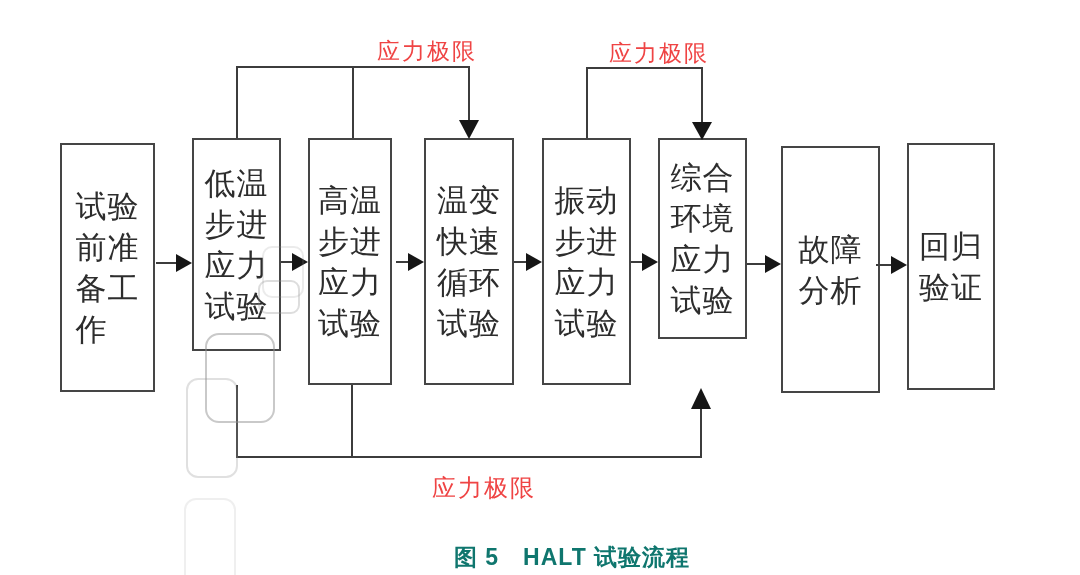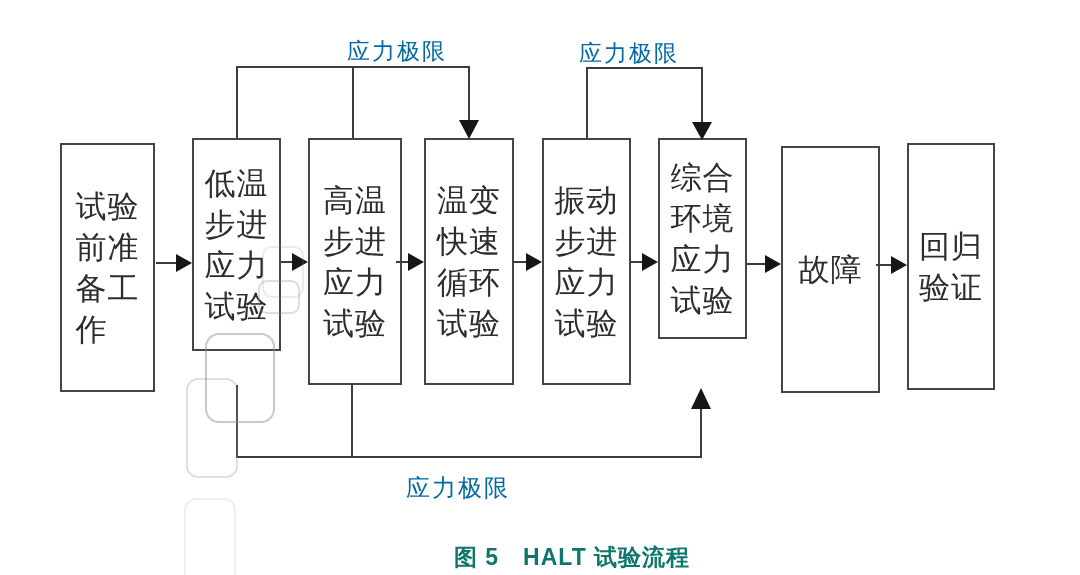--- a/index.html
+++ b/index.html
@@ -10,22 +10,22 @@
   .flow-box{
     position:absolute;box-sizing:border-box;border:2px solid #454545;background:#ffffff;
     display:flex;align-items:center;justify-content:center;z-index:3;
   }
   .box-text{
     width:64px;margin:0 auto;text-align:left;
     font-size:31px;line-height:41px;color:#2d2d2d;letter-spacing:1px;
   }
   .box-text span{display:block;white-space:nowrap;}
   .conn-label{
-    position:absolute;width:130px;text-align:left;z-index:5;
-    font-size:23px;letter-spacing:2px;color:#0369a1;white-space:nowrap;
+    position:absolute;width:130px;text-align:right;z-index:5;
+    font-size:23px;letter-spacing:2px;color:#ef4444;white-space:nowrap;
   }
   .caption{
     position:absolute;left:0;top:542px;width:1080px;text-align:center;z-index:5;
     font-family:"Liberation Sans","DejaVu Sans",sans-serif;
     font-weight:bold;font-size:23px;color:#0f766e;letter-spacing:1px;margin-left:32px;
   }
   svg.wires{position:absolute;left:0;top:0;z-index:4;}
   .wm{
     position:absolute;border:2px solid #8f8f8f;background:transparent;z-index:6;
     pointer-events:none;
@@ -47,21 +47,21 @@
 
   <div class="flow-box" style="left:192px;top:138px;width:89px;height:213px">
     <div class="box-text">
       <span>低温</span>
       <span>步进</span>
       <span>应力</span>
       <span>试验</span>
     </div>
   </div>
 
-  <div class="flow-box" style="left:308px;top:138px;width:94px;height:247px">
+  <div class="flow-box" style="left:308px;top:138px;width:84px;height:247px">
     <div class="box-text">
       <span>高温</span>
       <span>步进</span>
       <span>应力</span>
       <span>试验</span>
     </div>
   </div>
 
   <div class="flow-box" style="left:424px;top:138px;width:90px;height:247px">
     <div class="box-text">
@@ -86,20 +86,21 @@
       <span>综合</span>
       <span>环境</span>
       <span>应力</span>
       <span>试验</span>
     </div>
   </div>
 
   <div class="flow-box" style="left:781px;top:146px;width:99px;height:247px">
     <div class="box-text">
       <span>故障</span>
+      <span>分析</span>
     </div>
   </div>
 
   <div class="flow-box" style="left:907px;top:143px;width:88px;height:247px">
     <div class="box-text">
       <span>回归</span>
       <span>验证</span>
     </div>
   </div>
 

